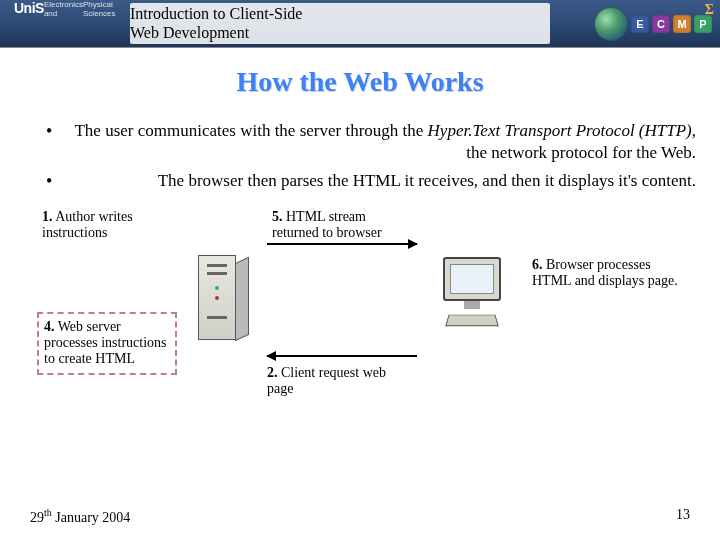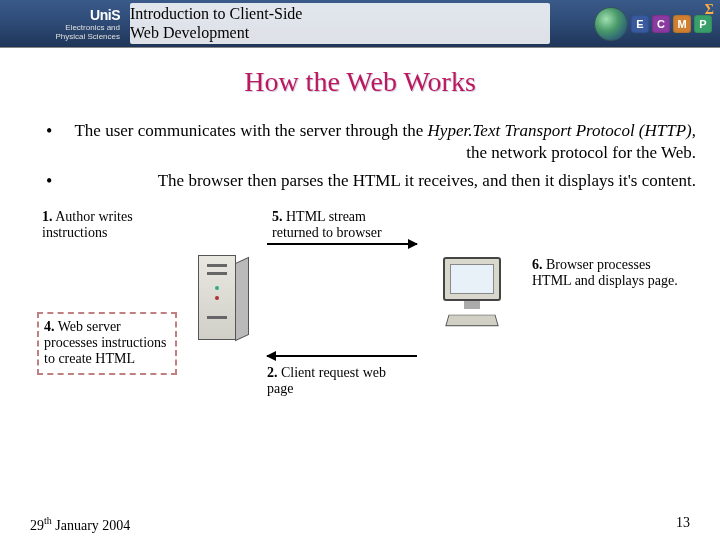--- a/index.html
+++ b/index.html
@@ -16,27 +16,26 @@
     background: linear-gradient(to bottom, #3a5a8a 0%, #2d4a75 50%, #1f3558 100%);
     display: flex;
     align-items: center;
     position: relative;
     border-bottom: 1px solid #888;
   }
   .header-left {
     width: 120px;
     height: 100%;
     display: flex;
-    flex-direction: column;
+    flex-direction: row;
     justify-content: center;
     padding-left: 14px;
     color: #e0e0e0;
     font-size: 8px;
     font-family: Arial, sans-serif;
-    text-align: right;
   }
   .header-left .unis {
     font-size: 14px;
     font-weight: bold;
     color: white;
     letter-spacing: -0.5px;
   }
   .header-center {
     flex: 1;
     text-align: left;
@@ -87,23 +86,23 @@
     box-shadow: inset 0 0 2px rgba(0,0,0,0.4);
   }
   .b-e { background: #3a5aa0; }
   .b-c { background: #8a3aa0; }
   .b-m { background: #d08030; }
   .b-p { background: #3aa06a; }
 
   .slide-title {
     text-align: center;
     font-size: 28px;
-    font-weight: normal;
+    font-weight: bold;
     margin-top: 18px;
-    color: #be185d;
+    color: #3b82f6;
     text-shadow: 1px 1px 0 #d0d0e8;
   }
 
   .bullets {
     margin: 22px 24px 0 46px;
     font-size: 17px;
     line-height: 1.28;
     list-style: none;
     text-align: right;
   }
@@ -218,21 +217,21 @@
     width: 0; height: 0;
     border-style: solid;
   }
   .arr-top { left: 225px; top: 38px; width: 150px; }
   .arr-top::after { right: -1px; top: -4px; border-width: 5px 0 5px 10px; border-color: transparent transparent transparent #000; }
   .arr-bot { left: 225px; top: 150px; width: 150px; }
   .arr-bot::after { left: -1px; top: -4px; border-width: 5px 10px 5px 0; border-color: transparent #000 transparent transparent; }
 
   .footer {
     position: absolute;
-    bottom: 6px;
+    bottom: 14px;
     left: 0; right: 0;
     display: flex;
     justify-content: space-between;
     padding: 0 30px;
     font-size: 14px;
   }
   .footer .sup { font-size: 10px; vertical-align: super; }
 </style>
 </head>
 <body>

